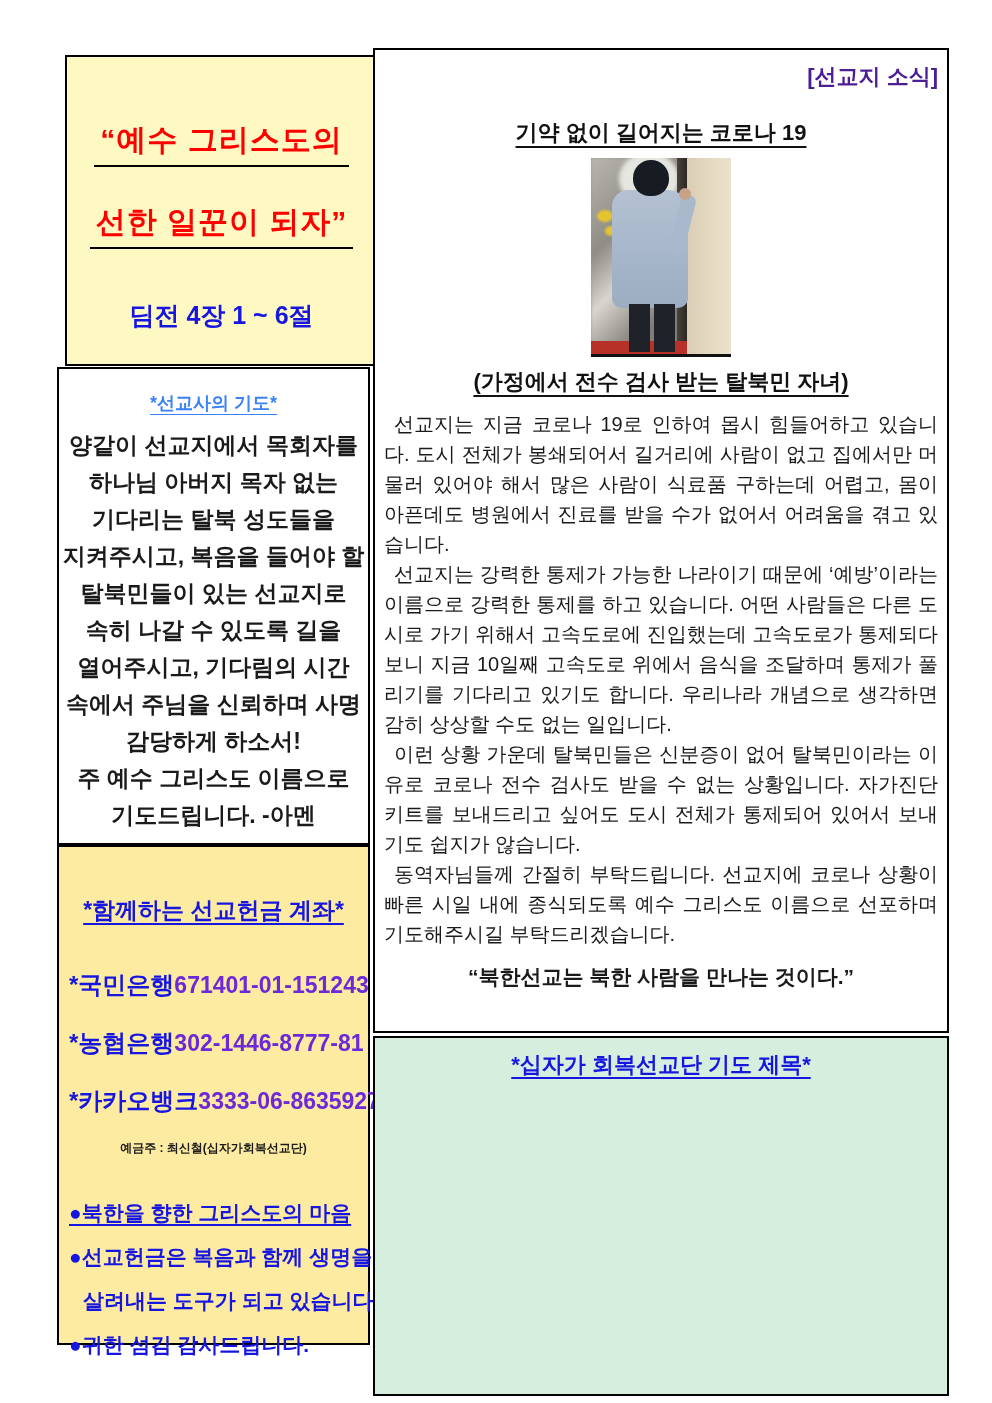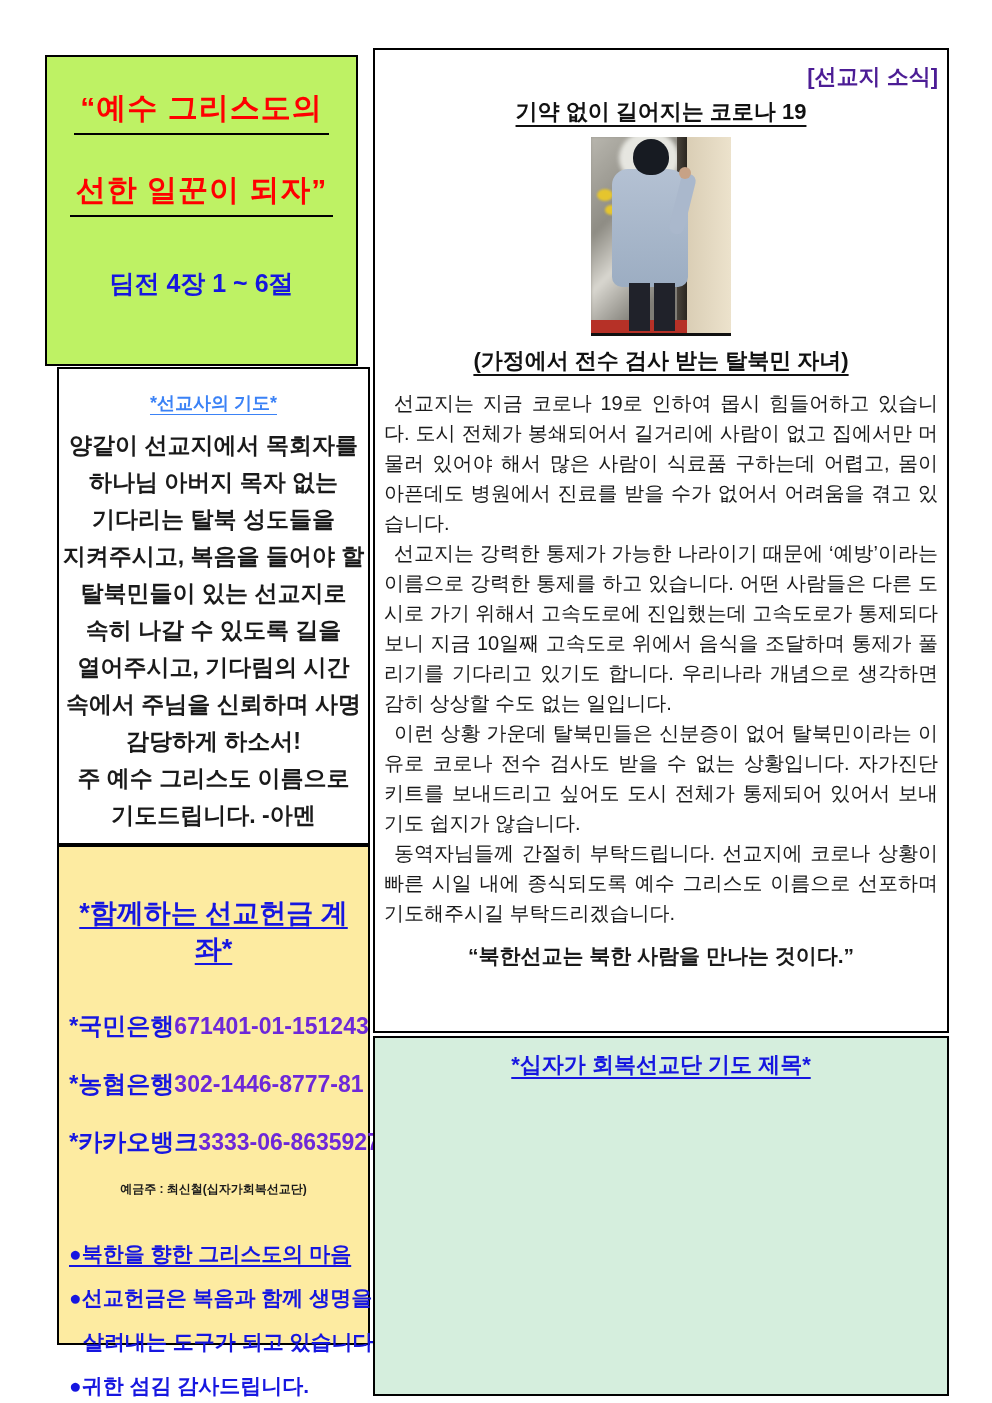--- a/index.html
+++ b/index.html
@@ -1,54 +1,54 @@
 <!DOCTYPE html>
 <html><head>
 <meta charset="utf-8">
 <style>
   html,body{margin:0;padding:0;background:#ffffff;}
   body{font-family:"Liberation Sans","DejaVu Sans",sans-serif;color:#1a1a1a;}
   .page{position:relative;width:992px;height:1403px;background:#ffffff;overflow:hidden;}
   .box{position:absolute;border:2px solid #000;box-sizing:border-box;}
 
   
-  .scripture{left:45px;top:55px;width:313px;height:311px;background:#bef264;
-    display:flex;flex-direction:column;align-items:center;padding-top:36px;}
+  .scripture{left:65px;top:55px;width:313px;height:311px;background:#fef9c3;
+    display:flex;flex-direction:column;align-items:center;padding-top:68px;}
   .scripture-line{color:#ff0000;font-weight:bold;font-size:30px;letter-spacing:1px;
     border-bottom:2px solid #000;padding:0 6px 10px 6px;line-height:30px;}
   .scripture-line.second{margin-top:40px;}
   .scripture-ref{color:#1616e0;font-weight:bold;font-size:25px;margin-top:50px;}
 
   .prayer{left:57px;top:367px;width:313px;height:478px;background:#ffffff;
     text-align:center;padding-top:22px;}
   .prayer-title{color:#3b82f6;font-weight:bold;font-size:18px;
     text-decoration:underline;text-underline-offset:5px;}
   .prayer-lines{margin-top:12px;}
   .prayer-line{font-size:23px;font-weight:bold;line-height:37px;white-space:nowrap;}
 
   .account{left:57px;top:845px;width:313px;height:500px;background:#fdeba1;
     padding:0 8px;text-align:center;}
-  .account-title{color:#1616e0;font-weight:bold;font-size:27px;margin-top:48px;
+  .account-title{color:#1616e0;font-weight:bold;font-size:23px;margin-top:48px;
     text-decoration:underline;text-underline-offset:5px;}
   .account-rows{margin-top:30px;}
   .account-row{display:flex;justify-content:space-between;align-items:center;
     height:58px;padding:0 2px;white-space:nowrap;}
   .account-bank{color:#1616e0;font-weight:bold;font-size:24px;}
   .account-number{color:#6d28d9;font-weight:bold;font-size:23px;letter-spacing:0px;}
   .account-holder{font-size:12px;font-weight:bold;margin-top:10px;}
   .account-notes{margin-top:34px;text-align:left;padding-left:2px;}
   .note{color:#1616e0;font-weight:bold;font-size:21px;line-height:44px;white-space:nowrap;}
   .note.u{text-decoration:underline;text-underline-offset:4px;}
   .note.cont{padding-left:14px;}
 
   
   .news{left:373px;top:48px;width:576px;height:985px;background:#ffffff;
     padding:8px 9px;}
   .news-header{color:#4c1d95;font-weight:bold;font-size:22px;text-align:right;margin-top:4px;}
-  .news-headline{color:#111;font-weight:bold;font-size:22px;text-align:center;margin-top:5px;
+  .news-headline{color:#111;font-weight:bold;font-size:22px;text-align:center;margin-top:26px;
     text-decoration:underline;text-underline-offset:6px;}
   .news-caption{color:#111;font-weight:bold;font-size:22px;text-align:center;margin-top:10px;
     text-decoration:underline;text-underline-offset:6px;}
   .news-body{margin-top:12px;}
   .news-par{font-size:20px;line-height:30px;text-align:justify;margin:0;text-indent:10px;}
   .news-quote{font-size:21px;font-weight:bold;text-align:center;margin-top:14px;}
 
   .topics{left:373px;top:1036px;width:576px;height:360px;background:#d5eedd;padding:12px 10px;}
   .topics-title{color:#1616e0;font-weight:bold;font-size:22px;text-align:center;
     text-decoration:underline;text-underline-offset:5px;}

